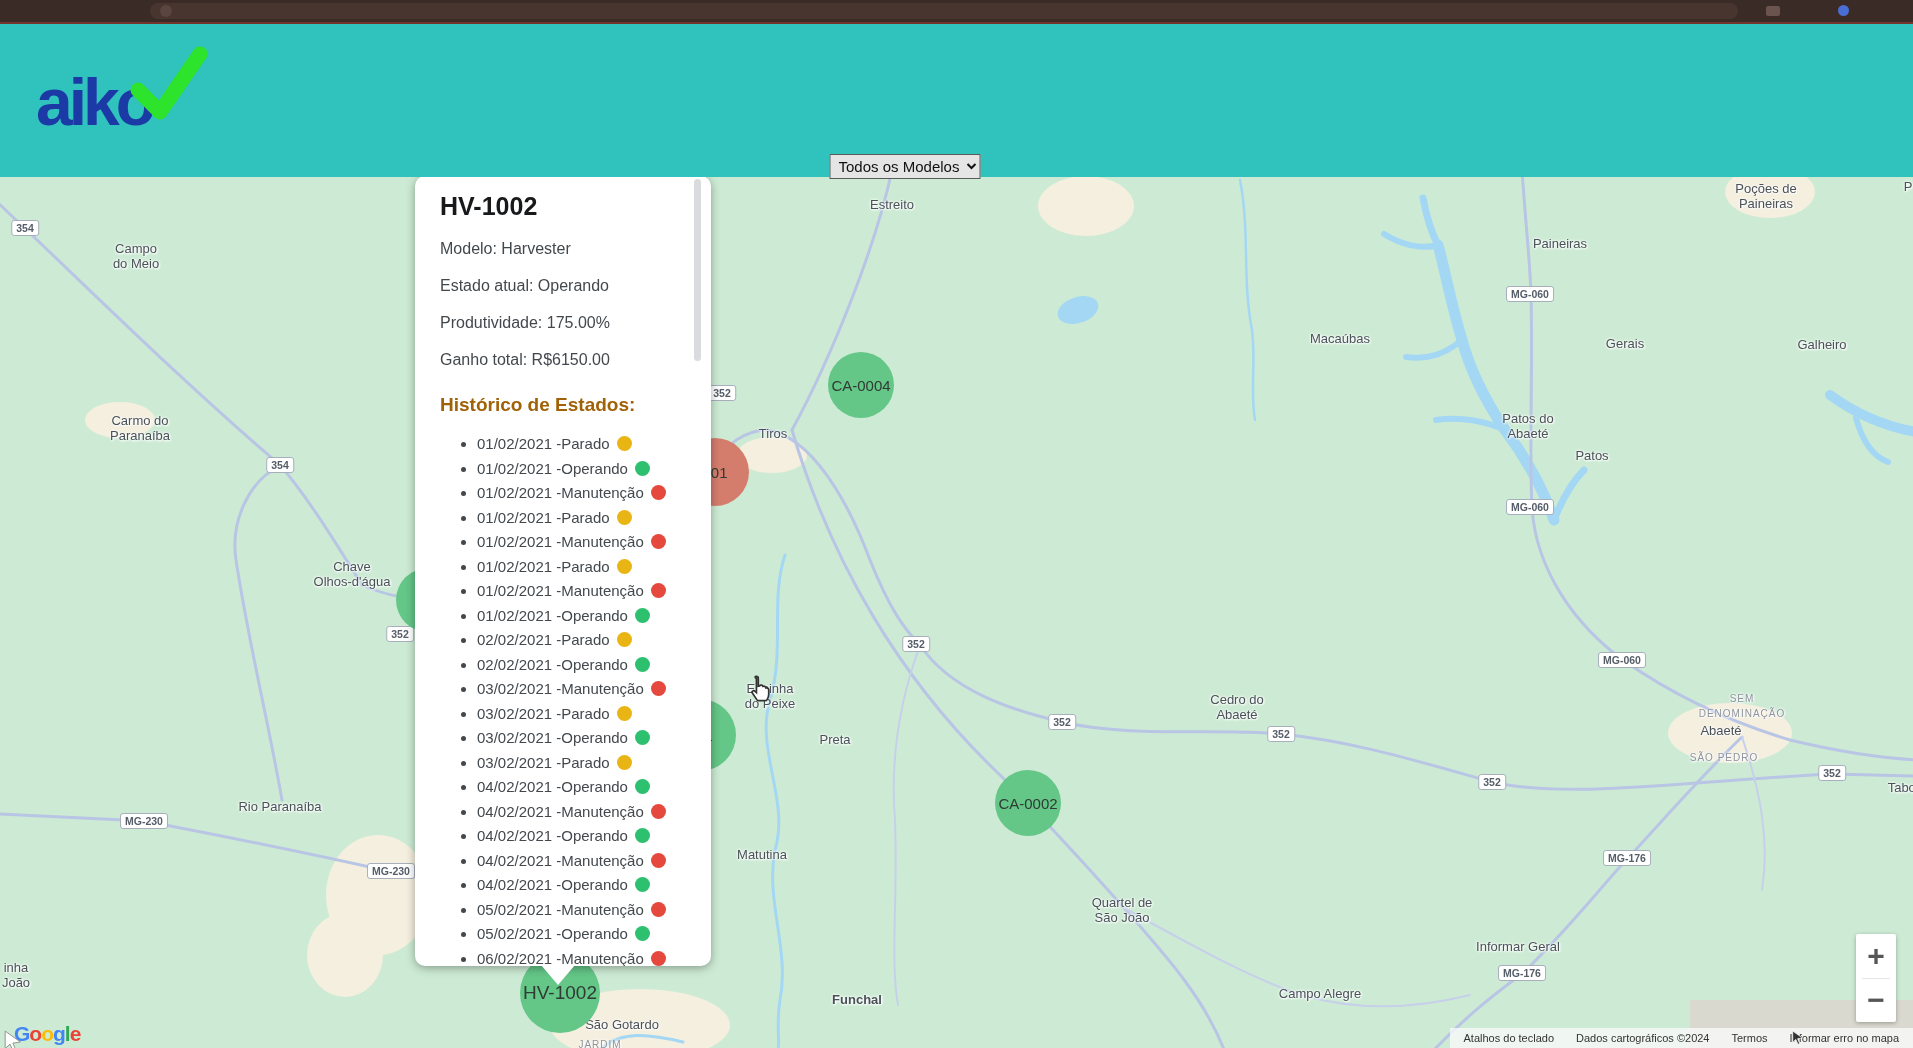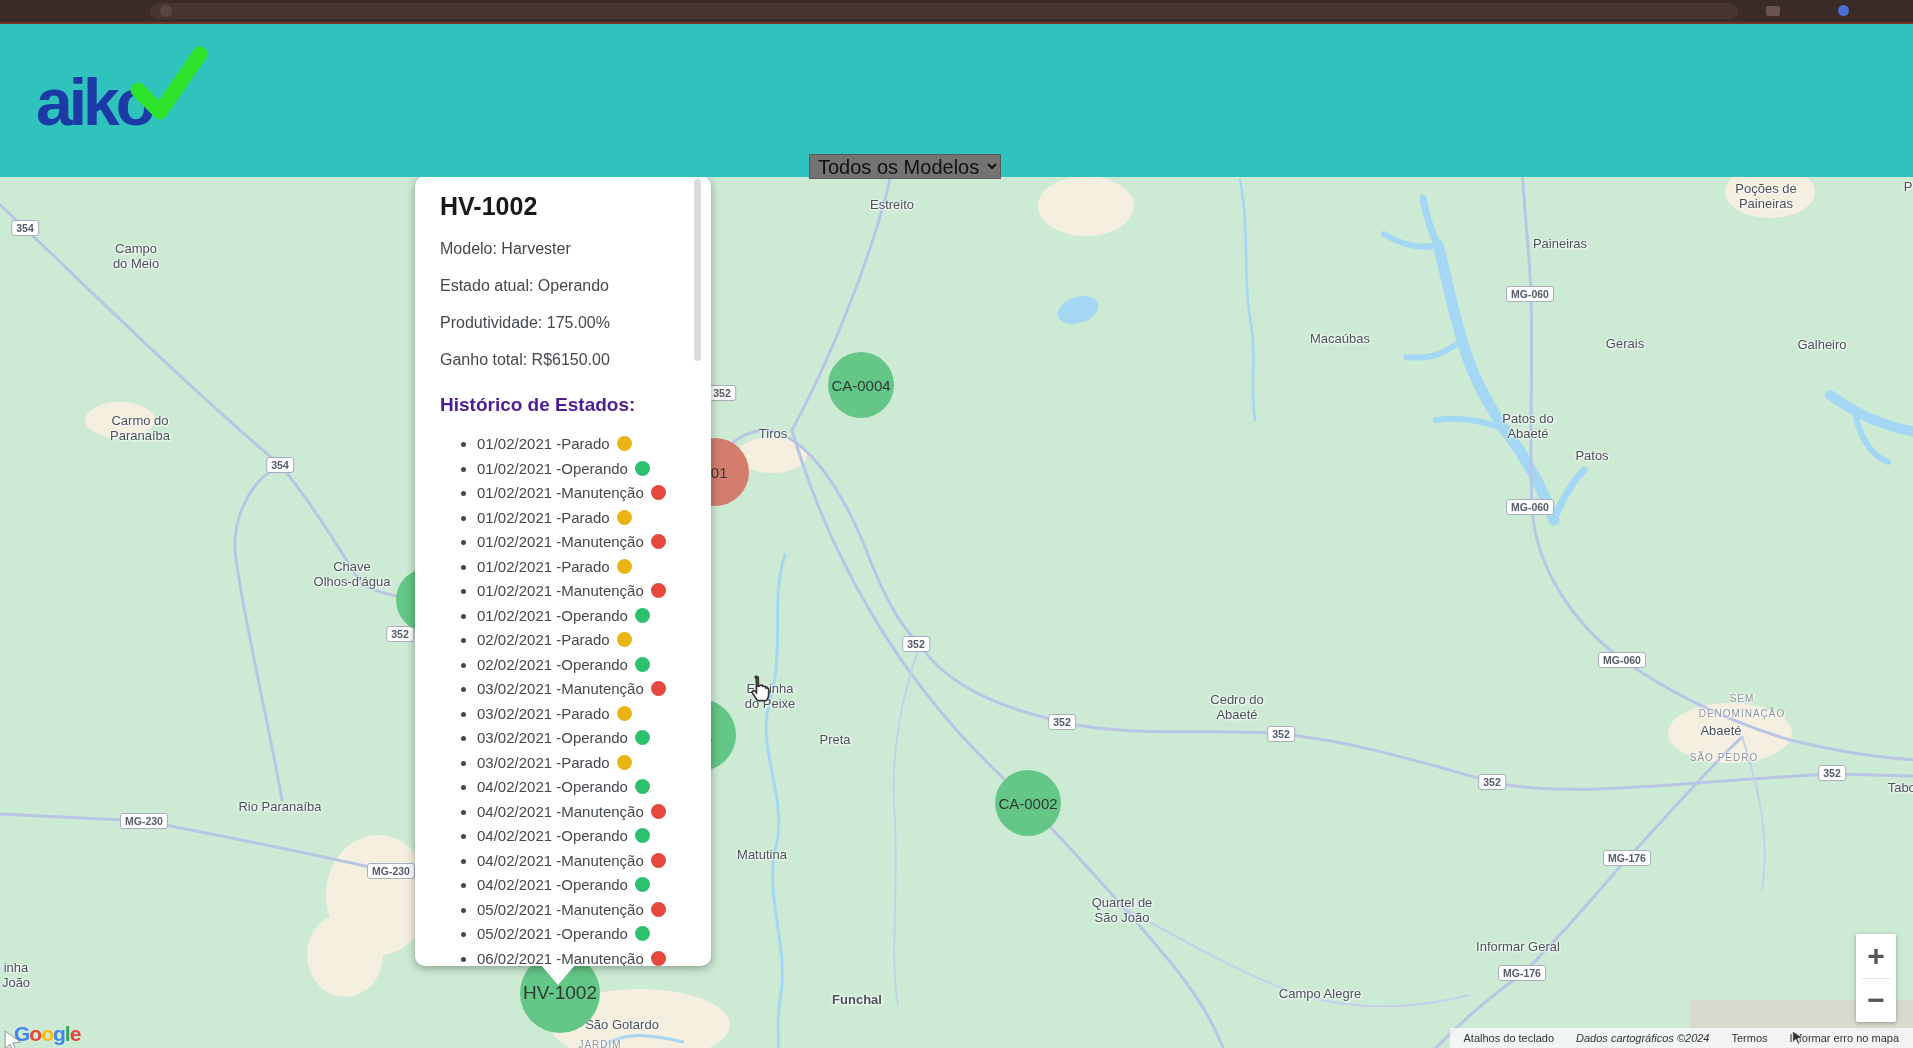--- a/index.html
+++ b/index.html
@@ -10,21 +10,21 @@
   #browser-bar{position:absolute;top:0;left:0;width:100%;height:22px;background:#3a2b27;border-bottom:2px solid #73342c;z-index:40;}
   #url-pill{position:absolute;left:150px;top:3px;width:1588px;height:16px;border-radius:9px;background:#49352f;}
   .chrome-dot{position:absolute;border-radius:50%;}
 
   
   #header{position:absolute;top:24px;left:0;width:100%;height:153px;background:#30c2bd;z-index:30;}
   #logo{position:absolute;left:36px;top:22px;width:220px;height:110px;}
   #logo-word{font-size:66px;font-weight:bold;letter-spacing:-4px;color:#1b3aa6;position:absolute;left:0;top:18px;}
   #logo-check{position:absolute;left:86px;top:-6px;}
   #page-title{position:absolute;left:905px;top:46px;transform:translateX(-50%);margin:0;font-size:33px;font-weight:bold;color:#ffffff;white-space:nowrap;}
-  #model-select{position:absolute;left:905px;top:130px;transform:translateX(-50%);font-family:"Liberation Sans",sans-serif;font-size:20px;height:25px;padding:0 4px;border:1px solid #5a5a5a;background:#737373;color:#111;}
+  #model-select{position:absolute;left:905px;top:130px;transform:translateX(-50%);font-family:"Liberation Sans",sans-serif;font-size:15px;height:25px;padding:0 4px;border:1px solid #5a5a5a;background:#e5e5e5;color:#111;}
 
   
   #map-art{position:absolute;top:0;left:0;z-index:1;}
 
   
   .map-label{position:absolute;transform:translate(-50%,-50%);z-index:3;font-size:13px;color:#4a5158;text-align:center;white-space:pre-line;line-height:15px;text-shadow:0 0 3px #fff,0 0 3px #fff,1px 1px 2px #fff;}
   .map-label.small{font-size:10px;letter-spacing:1px;color:#8d939c;}
 
   .road-badge{position:absolute;transform:translate(-50%,-50%);z-index:2;background:#ffffff;border:1px solid #a7aebc;border-radius:3px;padding:1px 4px;font-size:10.5px;font-weight:bold;color:#555d68;white-space:nowrap;}
 
@@ -34,38 +34,38 @@
   .marker.red{background:#d57d6d;}
   .marker span{font-size:15px;color:#2f3b33;}
   .marker.big span{font-size:19px;}
 
   
   #infowindow{position:absolute;left:415px;top:176px;width:296px;height:790px;background:#fff;border-radius:10px;box-shadow:0 2px 10px rgba(0,0,0,.35);z-index:10;}
   #infowindow::after{content:"";position:absolute;left:126px;bottom:-19px;border-left:17px solid transparent;border-right:17px solid transparent;border-top:20px solid #fff;}
   #iw-clip{position:absolute;inset:0;overflow:hidden;border-radius:10px;}
   #iw-title{margin:16px 0 2px 25px;font-size:25px;font-weight:bold;color:#17191b;}
   .iw-detail{margin:19px 0 0 25px;font-size:16px;color:#43484d;}
-  #iw-history-title{margin:25px 0 0 25px;font-size:19px;font-weight:bold;color:#4c1d95;}
+  #iw-history-title{margin:25px 0 0 25px;font-size:19px;font-weight:bold;color:#a16207;}
   #history{margin:16px 0 0 0;padding-left:62px;list-style:disc;}
   #history li{font-size:15px;color:#43484d;line-height:24.5px;white-space:nowrap;}
   .h-dot{display:inline-block;width:15px;height:15px;border-radius:50%;margin-left:7px;vertical-align:-2px;}
   .h-dot.yellow{background:#e9b514;}
   .h-dot.green{background:#2cc06f;}
   .h-dot.red{background:#e5483d;}
   #iw-scrollbar{position:absolute;right:10px;top:3px;width:7px;height:182px;background:#d9dbde;border-radius:4px;z-index:11;cursor:pointer;}
 
   
   #zoom-control{position:absolute;left:1856px;top:934px;width:40px;height:88px;background:#fff;border-radius:2px;box-shadow:0 1px 4px rgba(0,0,0,.3);z-index:12;display:flex;flex-direction:column;}
   .zoom-btn{flex:1;border:none;background:transparent;font-size:30px;font-weight:bold;color:#565656;cursor:pointer;line-height:40px;padding:0;font-family:"Liberation Sans",sans-serif;}
   #zoom-divider{height:1px;background:#e6e6e6;margin:0 6px;}
 
   #google-logo{position:absolute;left:14px;top:1022px;z-index:12;font-size:21px;font-weight:bold;letter-spacing:-1px;cursor:pointer;}
   #attribution{position:absolute;right:0;top:1028px;height:20px;display:flex;align-items:center;gap:22px;padding:0 14px;background:rgba(250,250,250,.78);z-index:12;font-size:11px;color:#333;white-space:nowrap;}
   #attribution span{cursor:pointer;}
-  #attribution span.plain{cursor:default;font-style:italic;}
+  #attribution span.plain{cursor:default;}
 
   .cursor{position:absolute;z-index:15;}
 </style>
 </head>
 <body>
 
 <div id="app">
 
   <svg id="map-art" width="1913" height="1048" viewBox="0 0 1913 1048">
 

